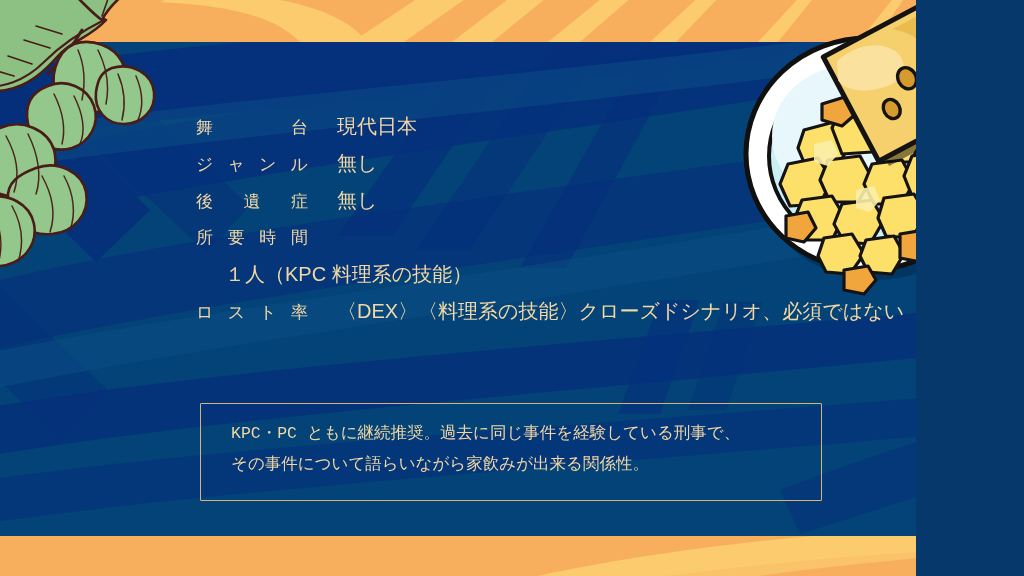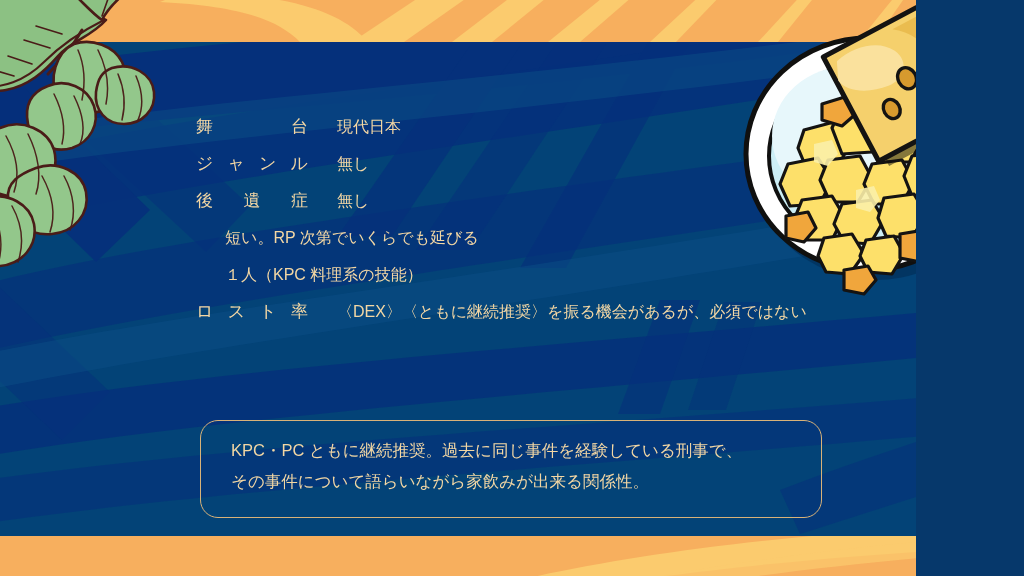--- a/index.html
+++ b/index.html
@@ -45,33 +45,34 @@
     letter-spacing:0;
     text-align:justify;
     text-align-last:justify;
     text-justify:inter-character;
     font-weight:400;
     line-height:37px;
   }
   .spec-value {
     margin-left:29px;
     color:#F3D7A4;
-    font-size:16px;
+    font-size:20px;
     line-height:37px;
     white-space:nowrap;
   }
 
   
   .note-box {
     position:absolute;
-    left:200px; top:420px;
+    left:200px; top:403px;
     width:622px; height:98px;
     border:1.6px solid #D9B278;
-    border-radius:18px;
+    border-radius:1px;
     padding:14px 30px 0 30px;
+    font-family:Liberation Mono, monospace;
   }
   .note-line {
     color:#F3D7A4;
     font-size:16.5px;
     line-height:31px;
     white-space:nowrap;
   }
 
   
   .illus { position:absolute; }
@@ -254,30 +255,30 @@
       <div class="spec-label">ジャンル</div>
       <div class="spec-value">無し</div>
     </div>
 
     <div class="spec-row">
       <div class="spec-label">後遺症</div>
       <div class="spec-value">無し</div>
     </div>
 
     <div class="spec-row">
-      <div class="spec-value">短い。RP 次第でいくらでも延びる</div>
+      <div class="spec-label">所要時間</div>
     </div>
 
     <div class="spec-row">
       <div class="spec-value">１人（KPC 料理系の技能）</div>
     </div>
 
     <div class="spec-row">
       <div class="spec-label">ロスト率</div>
-      <div class="spec-value">〈DEX〉〈ともに継続推奨〉を振る機会があるが、必須ではない</div>
+      <div class="spec-value">〈DEX〉〈料理系の技能〉クローズドシナリオ、必須ではない</div>
     </div>
 
   </div>
 
   <div class="note-box">
     <div class="note-line">KPC・PC ともに継続推奨。過去に同じ事件を経験している刑事で、</div>
     <div class="note-line">その事件について語らいながら家飲みが出来る関係性。</div>
   </div>
 
 </div>

